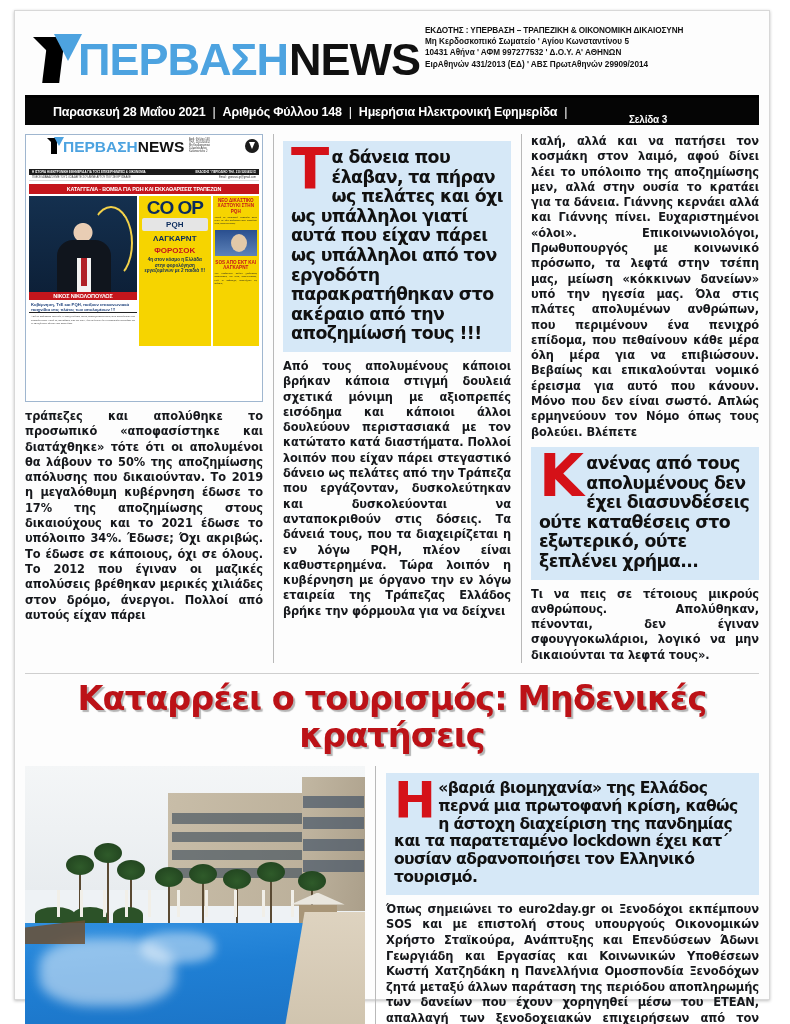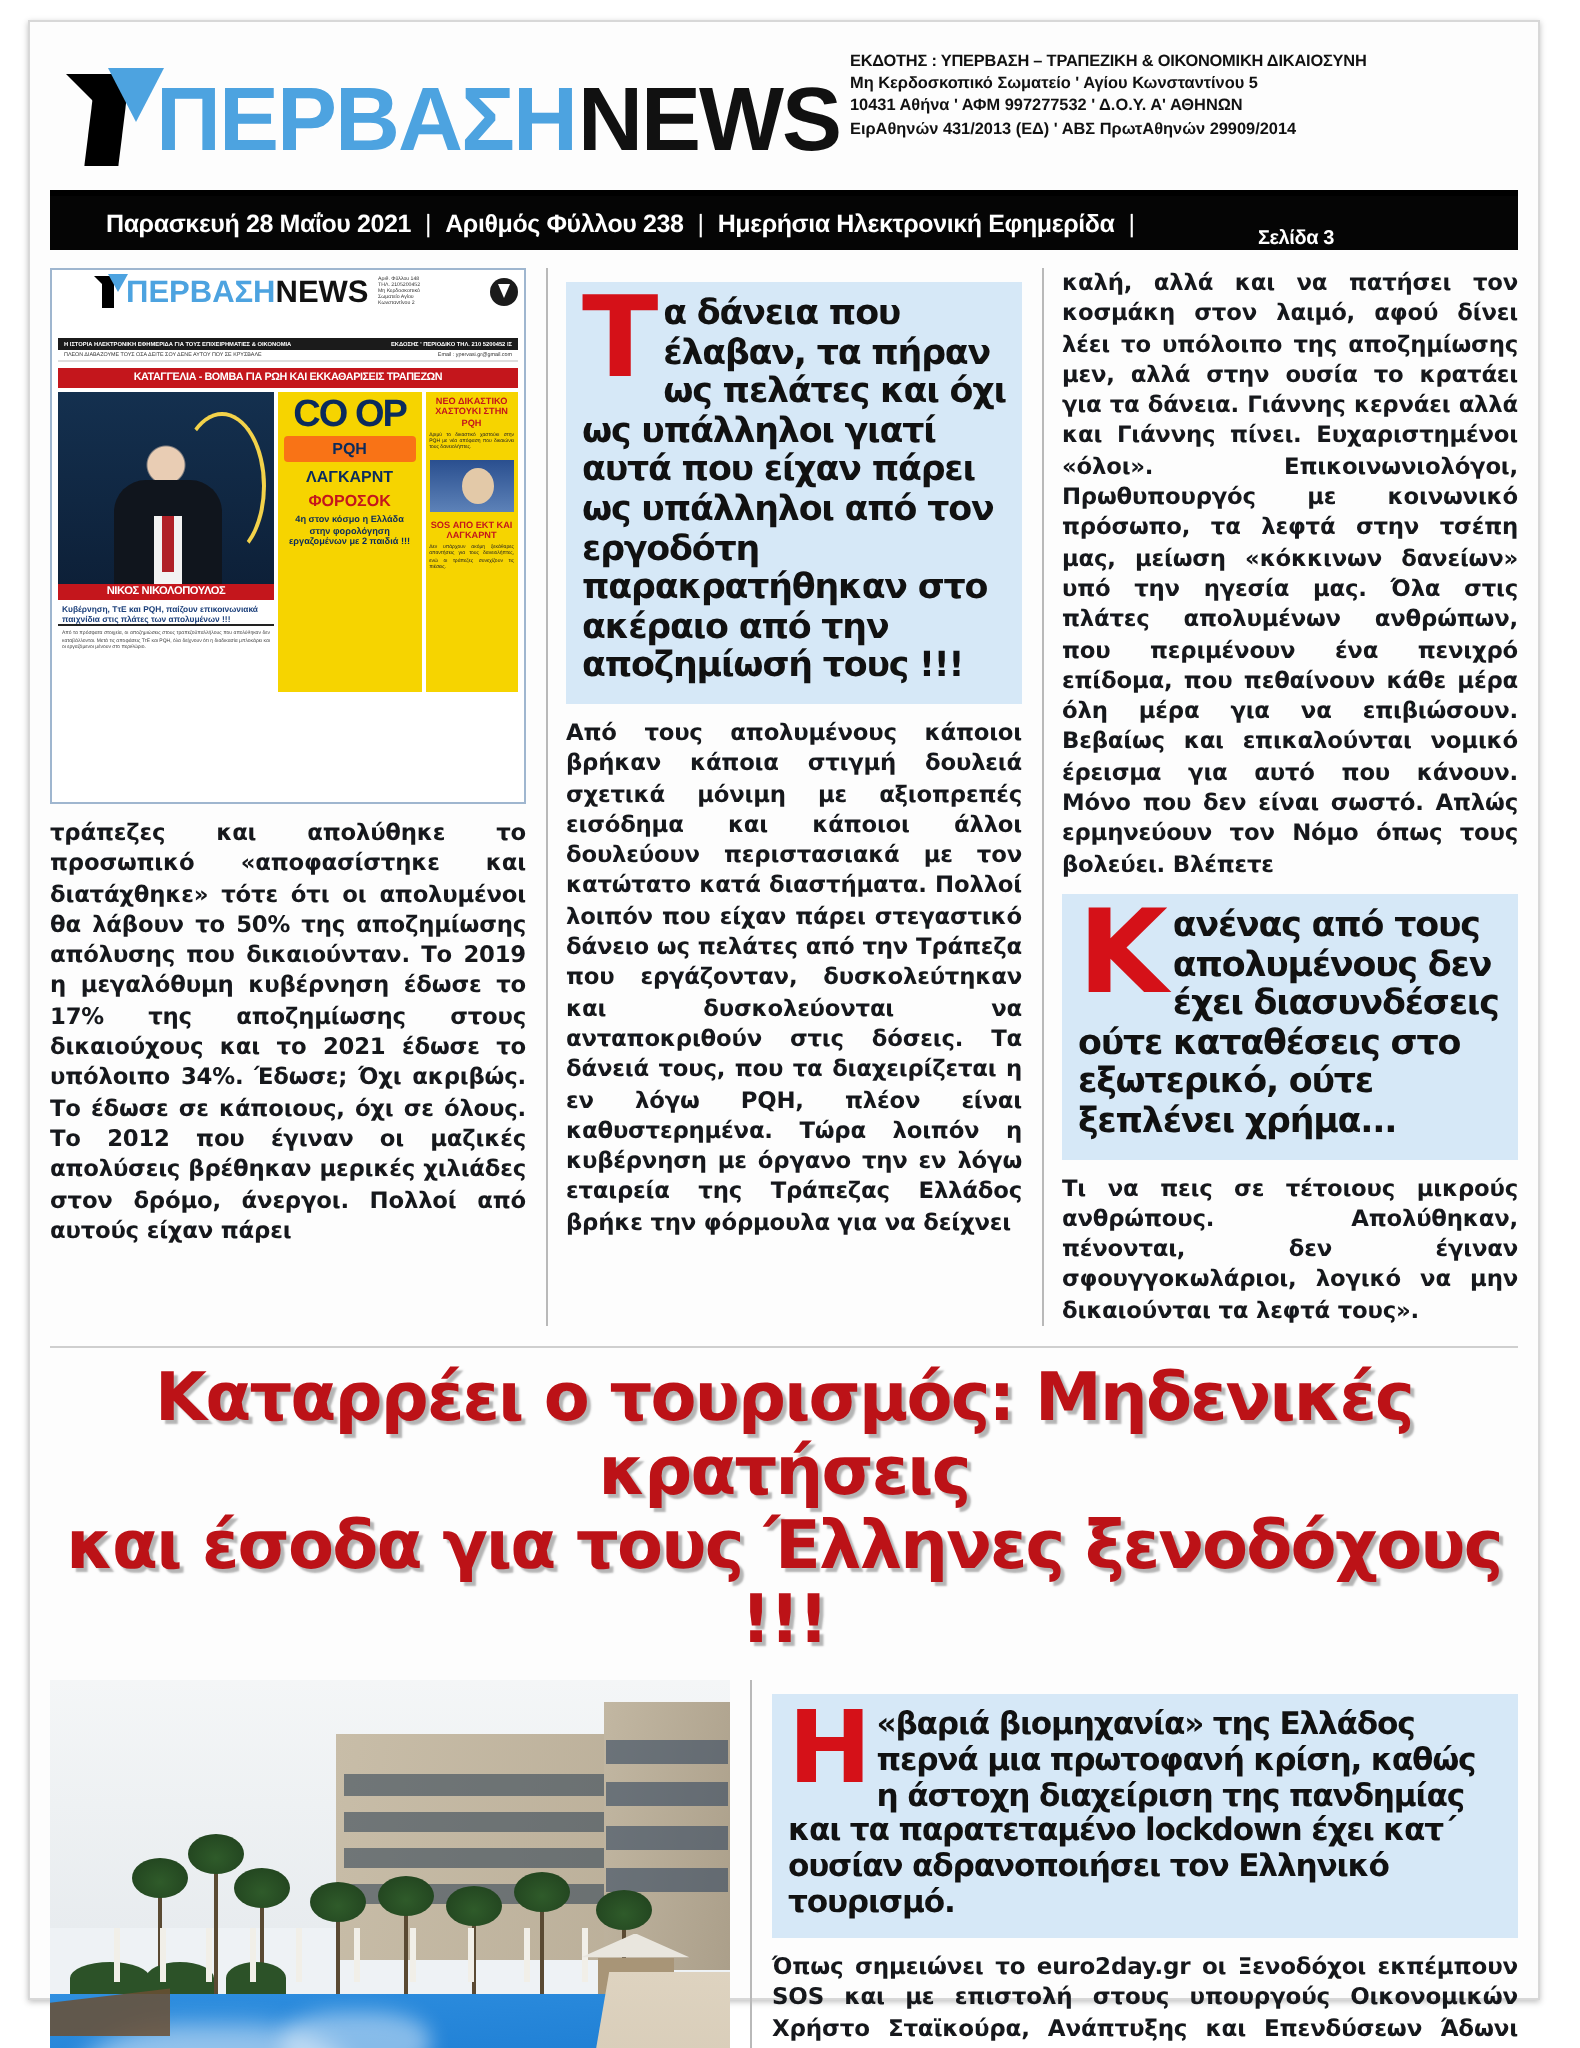--- a/index.html
+++ b/index.html
@@ -141,21 +141,21 @@
     width:108px;font-size:2.5px;line-height:3.1px;color:#444;padding:2px;box-sizing:border-box;text-align:justify;
   }
   .t-coop{
     width:74px;background:#f6d400;margin-left:2px;position:relative;
   }
   .t-coop .cotxt{
     color:#0b2b5c;font-size:19px;font-weight:bold;text-align:center;line-height:16px;
     padding-top:4px;letter-spacing:-1px;
   }
   .t-coop .pqh{
-    background:#f97316;margin:2px 3px;padding:2px 0;text-align:center;color:#0b2b5c;
+    background:#e5e5e5;margin:2px 3px;padding:2px 0;text-align:center;color:#0b2b5c;
     font-size:8px;font-weight:bold;border-radius:2px;
   }
   .t-coop .gr{
     color:#0b2b5c;font-size:8px;font-weight:bold;text-align:center;line-height:9px;margin-top:3px;
   }
   .t-coop .gr em{color:#c4161c;font-style:normal;margin-top:16px;}
   .t-coop .grsub{color:#0b2b5c;font-size:4.6px;line-height:5.6px;font-weight:bold;text-align:center;padding:2px 3px;}
   .t-col3{width:48px;margin-left:2px;background:#f6d400;}
   .t-col3 .c3h{color:#c4161c;font-size:4.6px;font-weight:bold;text-align:center;padding:2px 1px 0 1px;line-height:5.4px;}
   .t-col3 .c3t{font-size:2.5px;line-height:3.1px;color:#222;padding:2px;text-align:justify;}
@@ -243,21 +243,21 @@
         <div>Μη Κερδοσκοπικό Σωματείο ' Αγίου Κωνσταντίνου 5</div>
         <div>10431 Αθήνα ' ΑΦΜ 997277532 ' Δ.Ο.Υ. Α' ΑΘΗΝΩΝ</div>
         <div>ΕιρΑθηνών 431/2013 (ΕΔ) ' ΑΒΣ ΠρωτΑθηνών 29909/2014</div>
       </div>
     </div>
 
     <div class="datebar">
       <div class="inner">
         <span>Παρασκευή 28 Μαΐου 2021</span>
         <span class="sep">|</span>
-        <span>Αριθμός Φύλλου 238</span>
+        <span>Αριθμός Φύλλου 148</span>
         <span class="sep">|</span>
         <span>Ημερήσια Ηλεκτρονική Εφημερίδα</span>
         <span class="sep">|</span>
         <span class="pageno">Σελίδα 3</span>
       </div>
     </div>
 
     <div class="cols">
 
       <div class="col left">
@@ -332,21 +332,20 @@
             <span class="cap">Κ</span><span>ανένας από τους απολυμένους δεν έχει διασυνδέσεις ούτε καταθέσεις στο εξωτερικό, ούτε ξεπλένει χρήμα...</span>
           </div>
         </div>
         <div class="bodytext">Τι να πεις σε τέτοιους μικρούς ανθρώπους. Απολύθηκαν, πένονται, δεν έγιναν σφουγγοκωλάριοι, λογικό να μην δικαιούνται τα λεφτά τους».</div>
       </div>
     </div>
 
     <div class="banner">
       <h1>
         <span>Καταρρέει ο τουρισμός: Μηδενικές κρατήσεις</span><br>
-        <span>και έσοδα για τους Έλληνες ξενοδόχους !!!</span>
       </h1>
     </div>
 
     <div class="bottom">
       <div class="bphoto-wrap">
         <div class="bphoto">
           <span class="sky"></span>
           <span class="bldg">
             <span class="row" style="top:18%"></span>
             <span class="row" style="top:34%"></span>

